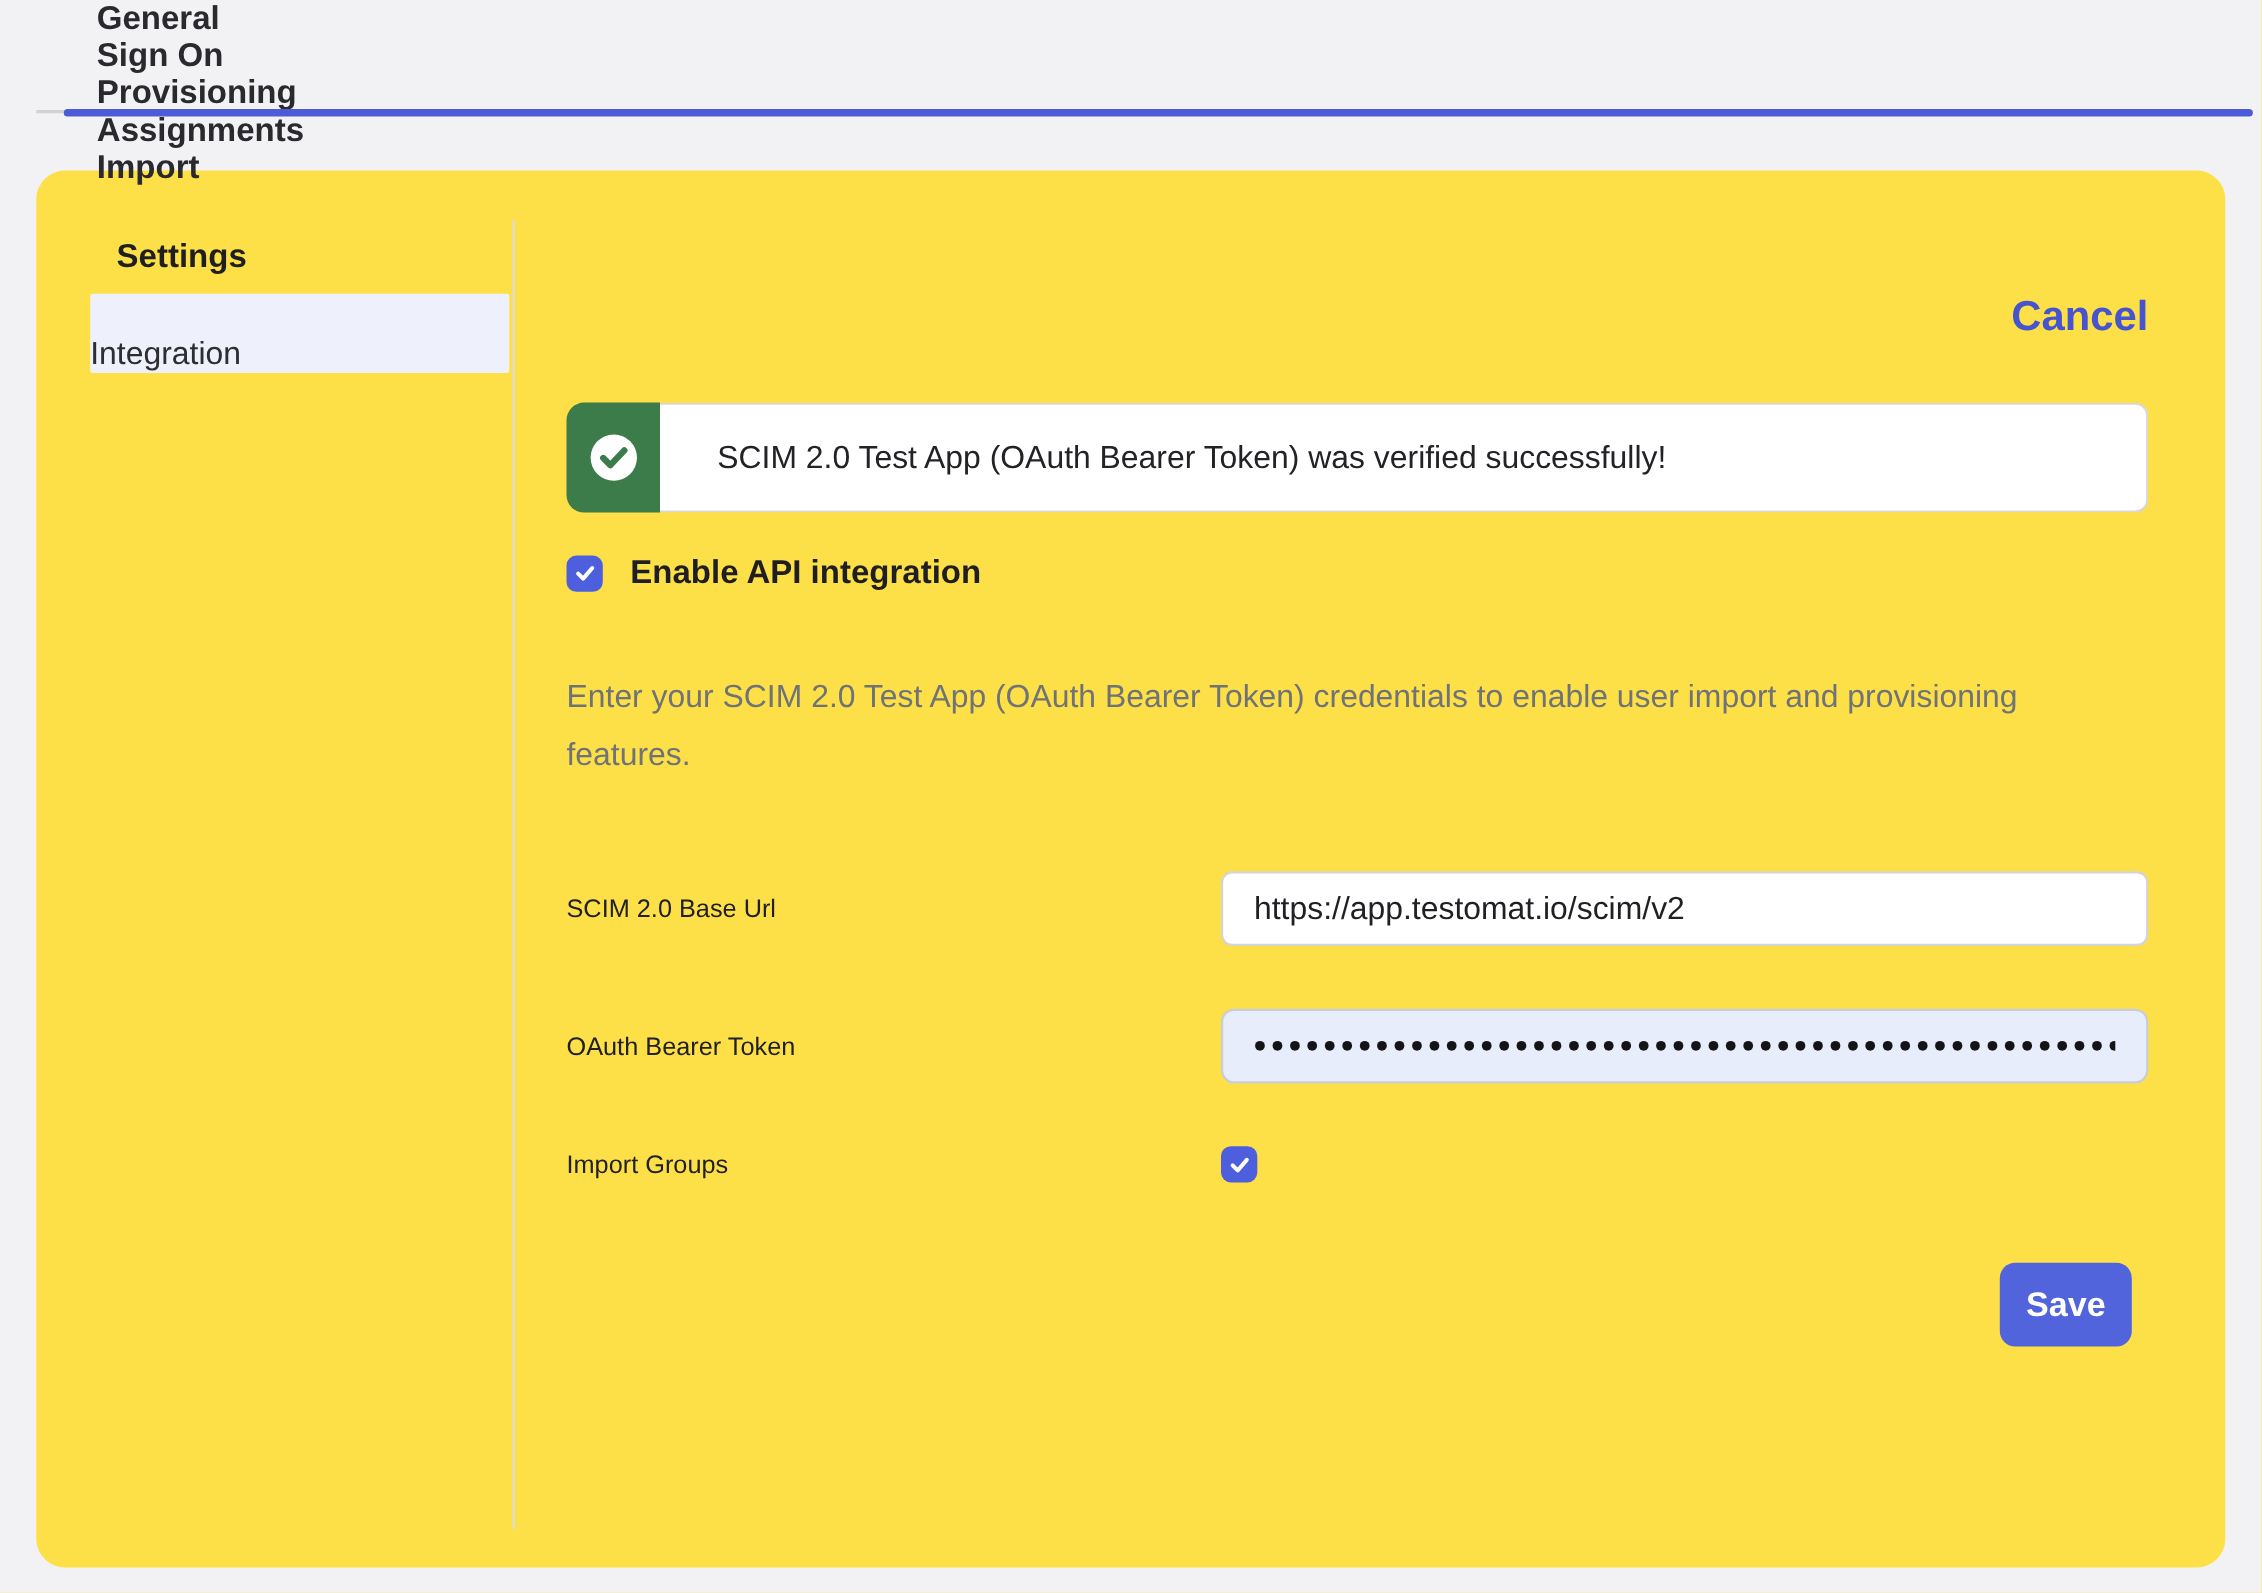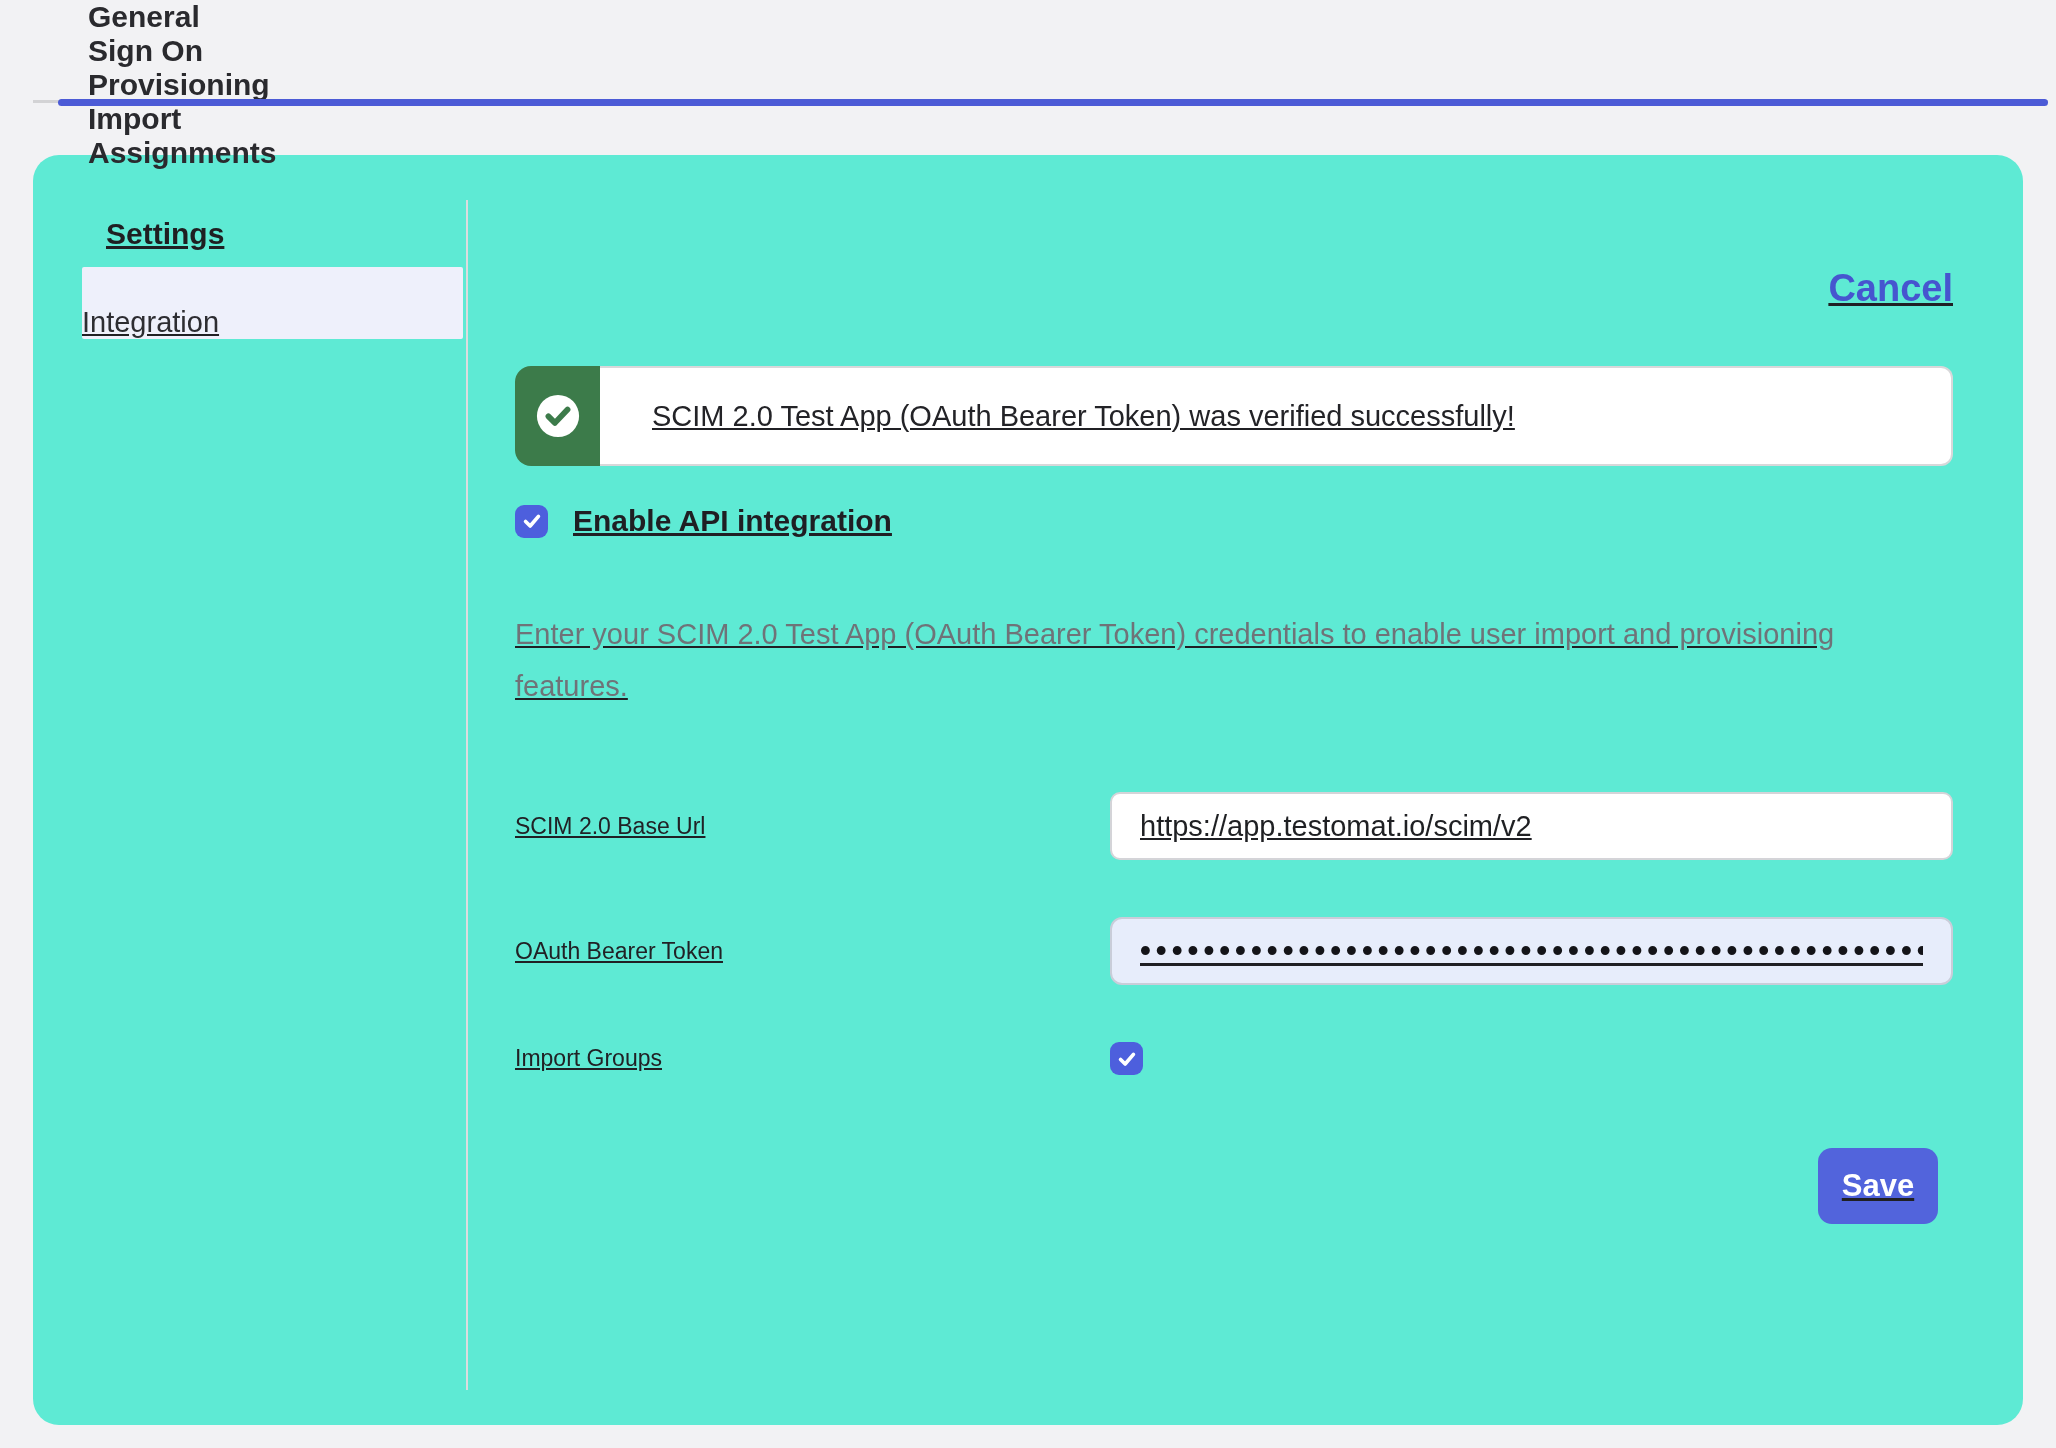--- a/index.html
+++ b/index.html
@@ -38,25 +38,24 @@
     left:0; right:0; bottom:-4px;
     height:7px;
     background:#4c5bd6;
     border-radius:4px;
   }
 
   
   .card {
     margin:52px 33px 0 33px;
     height:1270px;
-    background:#5eead4;
+    background:#fde047;
     border-radius:26px;
     display:flex;
     overflow:hidden;
-    text-decoration:underline;
   }
 
   
   .sidebar {
     width:435px;
     flex-shrink:0;
     padding-top:62px;
     position:relative;
   }
   .sidebar-divider {
@@ -233,22 +232,22 @@
     cursor:pointer;
   }
 </style>
 </head>
 <body>
 
 <div class="tabbar">
   <div class="tab">General</div>
   <div class="tab">Sign On</div>
   <div class="tab active">Provisioning</div>
+  <div class="tab">Assignments</div>
   <div class="tab">Import</div>
-  <div class="tab">Assignments</div>
 </div>
 
 <div class="card">
 
   <div class="sidebar">
     <div class="sidebar-heading">Settings</div>
     <div class="sidebar-item selected">
       <span>Integration</span>
     </div>
     <div class="sidebar-divider"></div>

